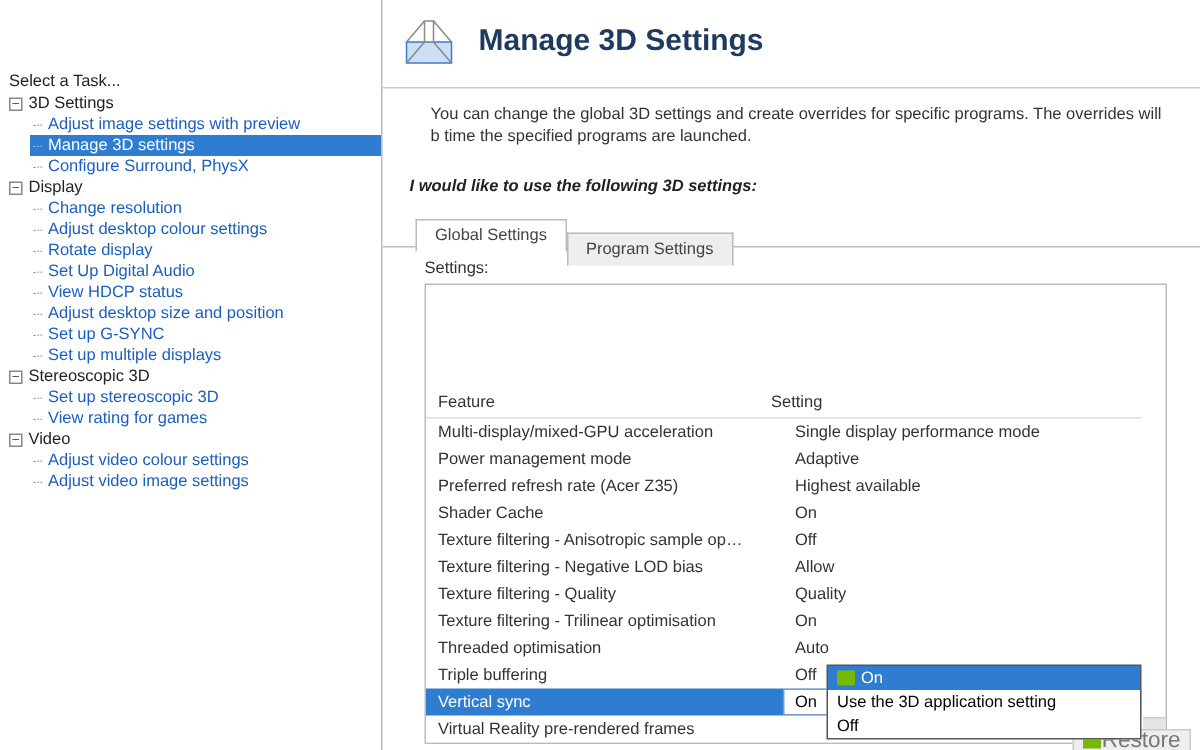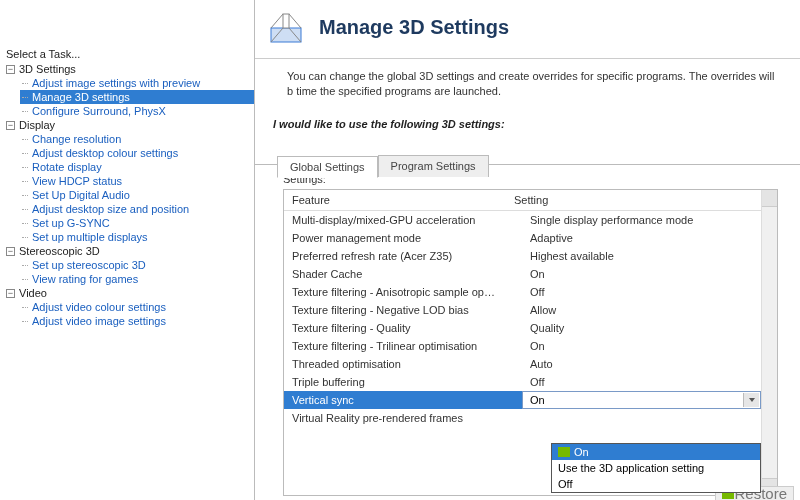--- a/index.html
+++ b/index.html
@@ -110,34 +110,35 @@
     border-bottom: none;
     background: #eee;
     color: #444;
     cursor: pointer;
     position: relative;
     top: 13px;
   }
   .tab.active {
     background: #fff;
     border-bottom: 1px solid #fff;
-    top: 14px;
+    top: 4px;
     z-index: 2;
   }
   .settings-label {
     padding: 8px 22px 2px 28px;
     color: #333;
   }
   .grid-wrap {
     margin: 2px 22px 4px 28px;
     border: 1px solid #bbb;
     position: relative;
     display: flex;
     flex: 1;
     overflow: hidden;
+    align-items: flex-end;
   }
   .grid {
     flex: 1;
     overflow: hidden;
     background: #fff;
     position: relative;
   }
   .grid-head {
     display: flex;
     border-bottom: 1px solid #ddd;
@@ -260,22 +261,22 @@
       </div>
       <div class="tree-group">
         <div class="tree-head">
           <span class="tree-toggle">−</span>
           <span>Display</span>
         </div>
         <div class="tree-items">
           <div class="tree-item">Change resolution</div>
           <div class="tree-item">Adjust desktop colour settings</div>
           <div class="tree-item">Rotate display</div>
+          <div class="tree-item">Set Up Digital Audio</div>
           <div class="tree-item">View HDCP status</div>
-          <div class="tree-item">Set Up Digital Audio</div>
           <div class="tree-item">Adjust desktop size and position</div>
           <div class="tree-item">Set up G-SYNC</div>
           <div class="tree-item">Set up multiple displays</div>
         </div>
       </div>
       <div class="tree-group">
         <div class="tree-head">
           <span class="tree-toggle">−</span>
           <span>Stereoscopic 3D</span>
         </div>

